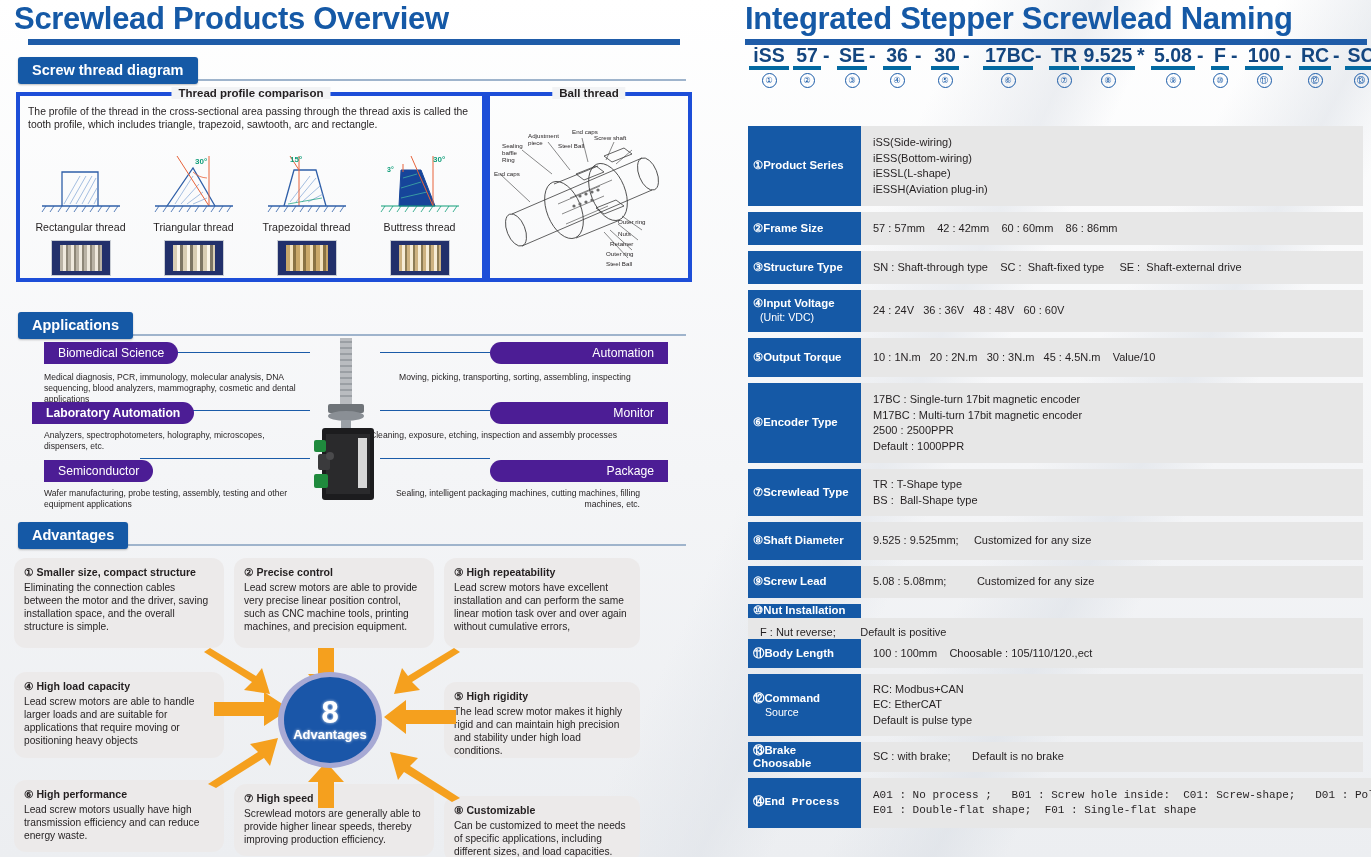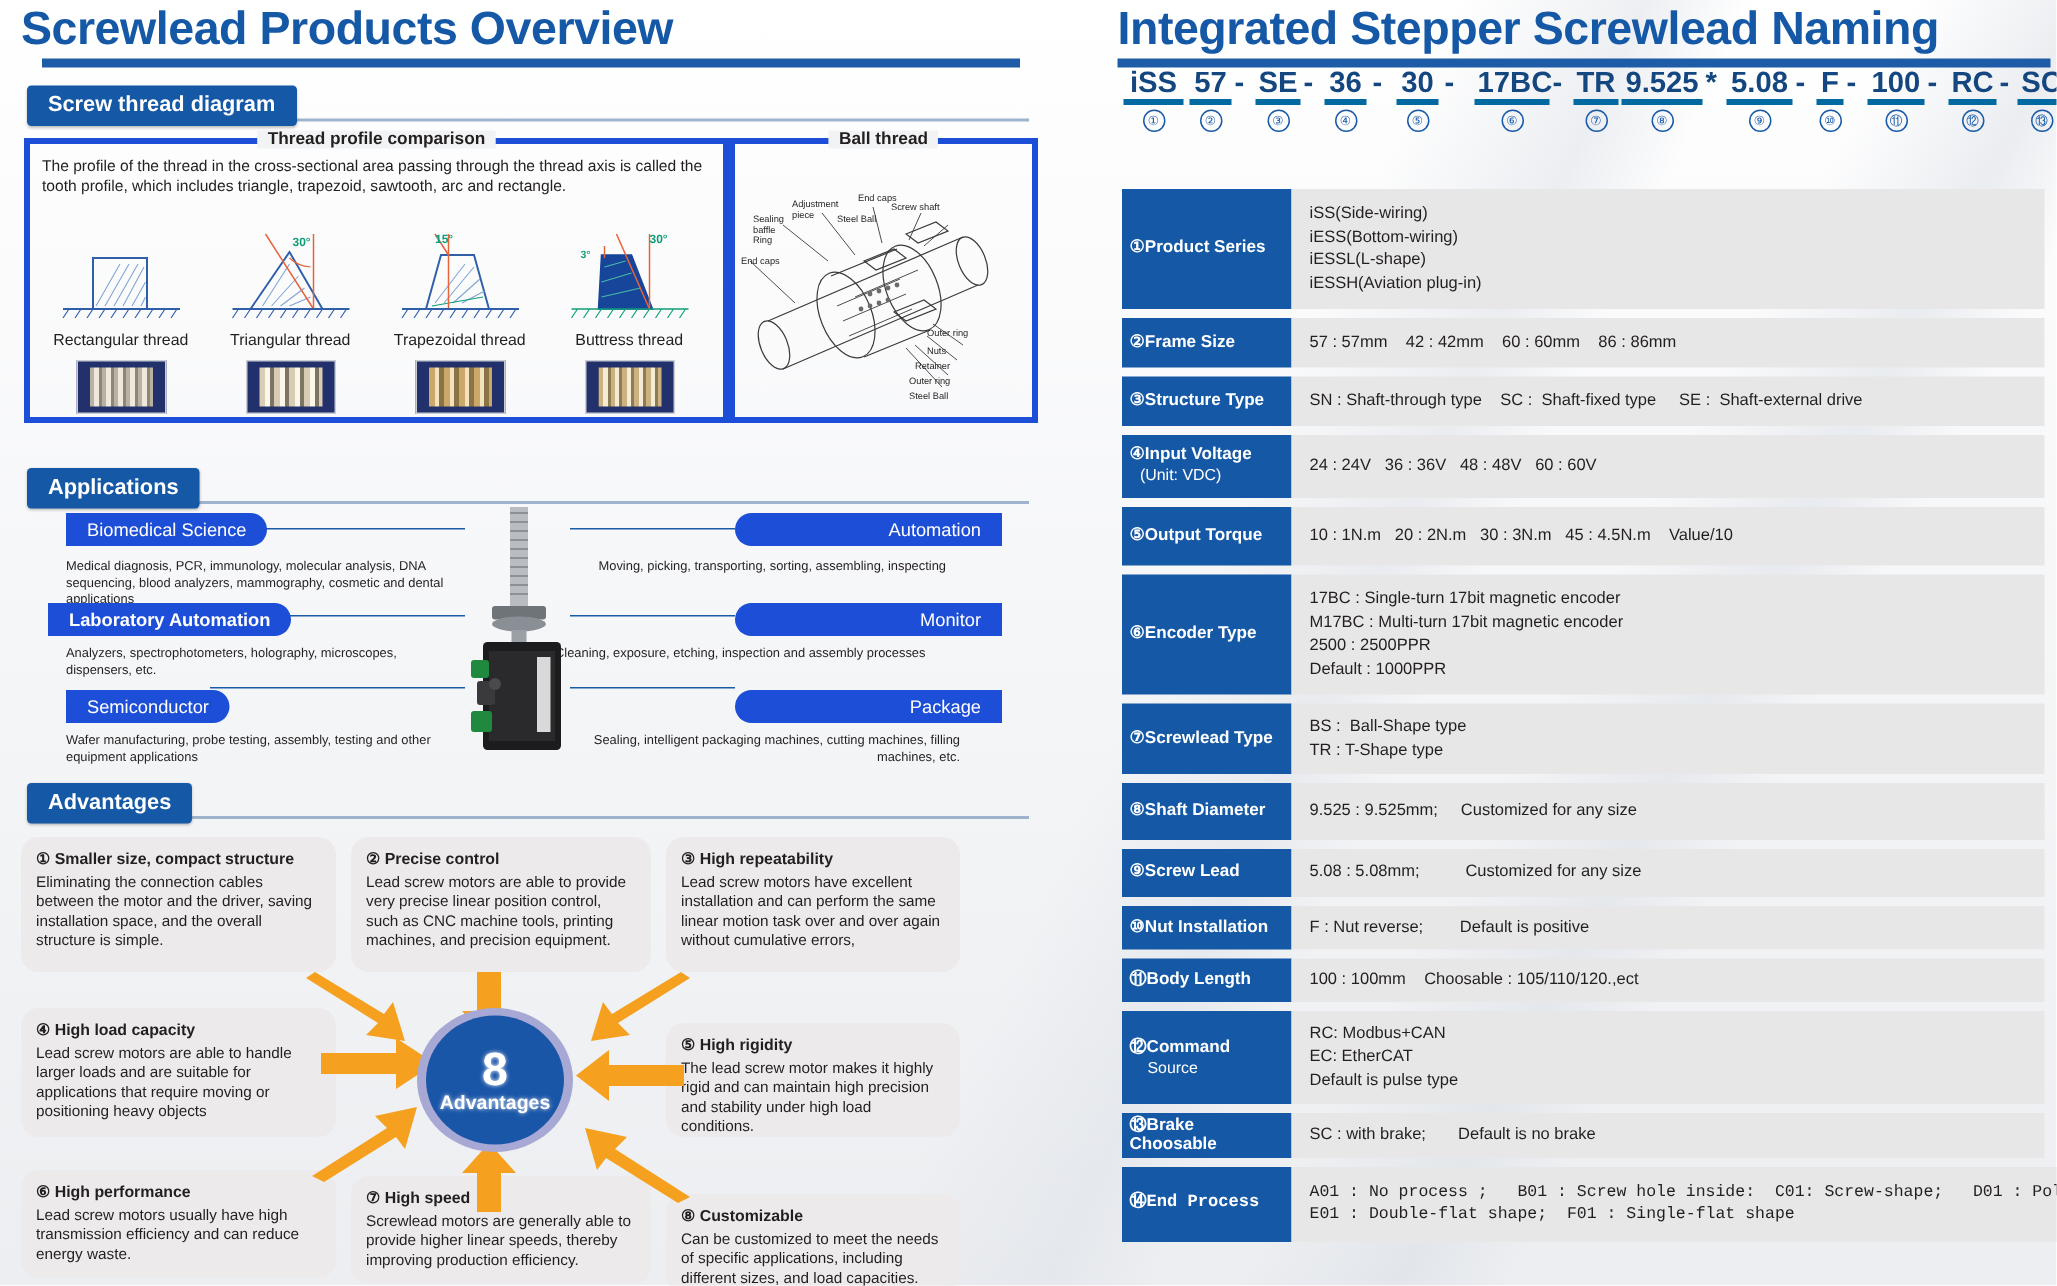--- a/index.html
+++ b/index.html
@@ -63,21 +63,21 @@
   .th-rect{background:repeating-linear-gradient(90deg,#b9b2a4 0 3px,#efe9dd 3px 6px,#8d8677 6px 8px);}
   .th-tri{background:repeating-linear-gradient(90deg,#d8cdb4 0 4px,#fbf6ea 4px 7px,#7d7564 7px 10px);}
   .th-trap{background:repeating-linear-gradient(90deg,#c9a86a 0 4px,#f3e2bd 4px 7px,#8a7344 7px 10px);}
   .th-butt{background:repeating-linear-gradient(90deg,#cdb281 0 3px,#f6ecd6 3px 6px,#8d7c55 6px 8px);}
 
   .ball-svg{position:absolute;left:2px;top:16px;}
 
   
   .apps{position:absolute;left:0;top:330px;width:700px;height:180px;}
   .pill{
-    position:absolute;background:#1d4ed8;color:#fff;font-size:12.2px;
+    position:absolute;background:#4c1d95;color:#fff;font-size:12.2px;
     height:22px;line-height:22px;padding:0 14px;border-radius:0 14px 14px 0;white-space:nowrap;
   }
   .pill.right{border-radius:14px 0 0 14px;text-align:right;}
   .app-desc{position:absolute;font-size:8.6px;line-height:11px;color:#231f20;}
   .app-desc.r{text-align:right;}
   .app-line{position:absolute;height:1px;background:#1a5ba8;}
   .motor{position:absolute;left:300px;top:4px;width:96px;height:172px;}
 
   
   .adv{position:absolute;left:0;top:540px;width:700px;height:317px;}
@@ -569,40 +569,40 @@
         <span>17BC : Single-turn 17bit magnetic encoder</span>
         <span>M17BC : Multi-turn 17bit magnetic encoder</span>
         <span>2500 : 2500PPR</span>
         <span>Default : 1000PPR</span>
       </div>
     </div>
 
     <div class="srow" style="height:47px;">
       <div class="skey">⑦Screwlead Type</div>
       <div class="sval">
+        <span>TR : T-Shape type</span>
         <span>BS :  Ball-Shape type</span>
-        <span>TR : T-Shape type</span>
       </div>
     </div>
 
     <div class="srow" style="height:38px;">
       <div class="skey">⑧Shaft Diameter</div>
       <div class="sval">
         <span>9.525 : 9.525mm;     Customized for any size</span>
       </div>
     </div>
 
     <div class="srow" style="height:32px;">
       <div class="skey">⑨Screw Lead</div>
       <div class="sval">
         <span>5.08 : 5.08mm;          Customized for any size</span>
       </div>
     </div>
 
-    <div class="srow" style="height:29px;">
+    <div class="srow" style="height:29px;flex-direction:column;">
       <div class="skey">⑩Nut Installation</div>
       <div class="sval">
         <span>F : Nut reverse;        Default is positive</span>
       </div>
     </div>
 
     <div class="srow" style="height:29px;">
       <div class="skey">⑪Body Length</div>
       <div class="sval">
         <span>100 : 100mm    Choosable : 105/110/120.,ect</span>

